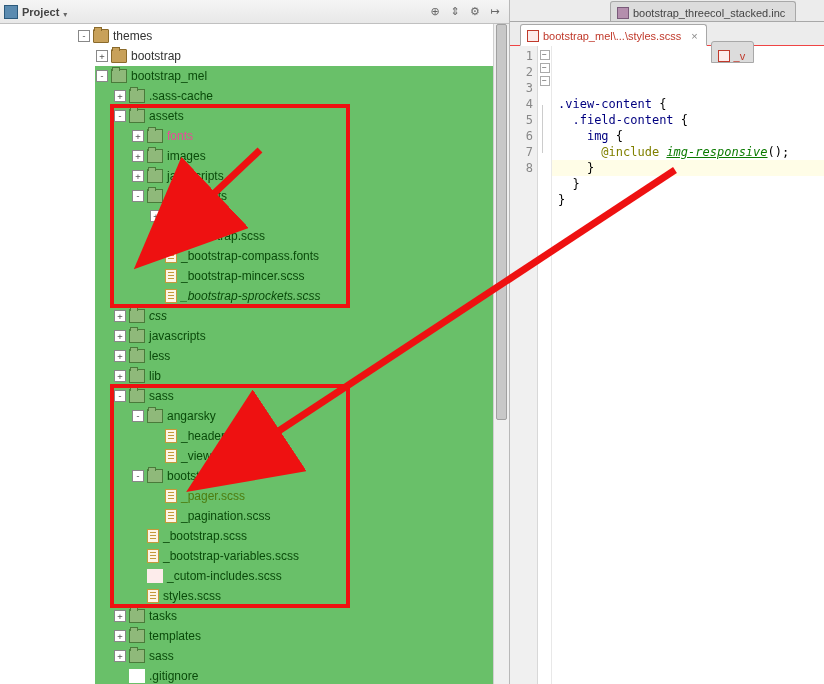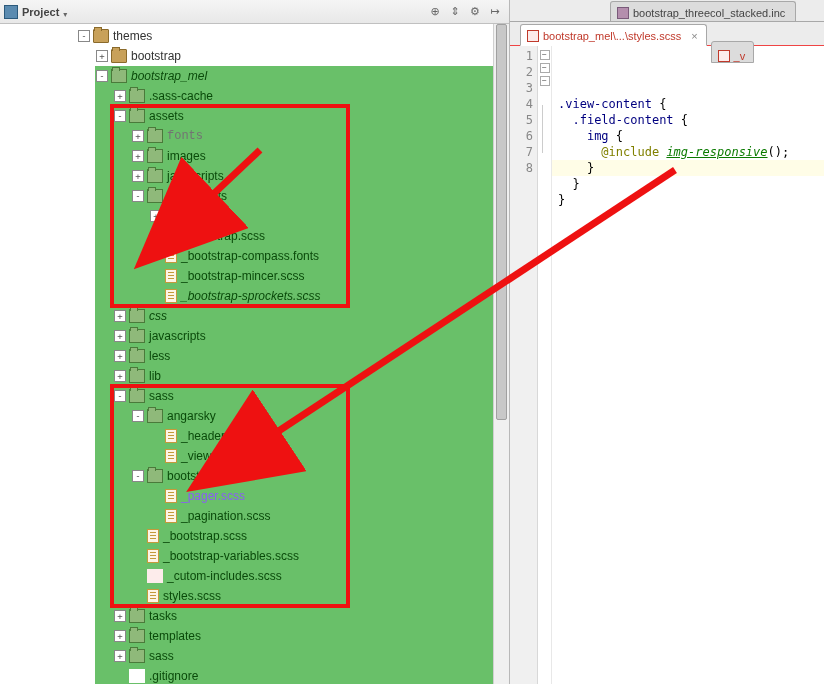--- a/index.html
+++ b/index.html
@@ -286,39 +286,39 @@
           <div class="tree-row">
             <span class="indent" style="width: 96px;"></span>
             <span class="toggle">+</span>
             <span class="icon folder"></span>
             <span class="label">bootstrap</span>
           </div>
           <div class="tree-row">
             <span class="indent" style="width: 96px;"></span>
             <span class="toggle">-</span>
             <span class="icon folder-green"></span>
-            <span class="label" style="color: rgb(10, 74, 10); font-style: italic;">bootstrap_mel</span>
+            <span class="label" style="color: rgb(10, 74, 10);">bootstrap_mel</span>
           </div>
           <div class="tree-row">
             <span class="indent" style="width: 114px;"></span>
             <span class="toggle">+</span>
             <span class="icon folder-green"></span>
             <span class="label" style="color: rgb(10, 74, 10);">.sass-cache</span>
           </div>
           <div class="tree-row">
             <span class="indent" style="width: 114px;"></span>
             <span class="toggle">-</span>
             <span class="icon folder-green"></span>
             <span class="label" style="color: rgb(10, 74, 10);">assets</span>
           </div>
           <div class="tree-row">
             <span class="indent" style="width: 132px;"></span>
             <span class="toggle">+</span>
             <span class="icon folder-green"></span>
-            <span class="label" style="color: #737373; font-family: Liberation Mono, monospace;">fonts</span>
+            <span class="label" style="color: #ec4899;">fonts</span>
           </div>
           <div class="tree-row">
             <span class="indent" style="width: 132px;"></span>
             <span class="toggle">+</span>
             <span class="icon folder-green"></span>
             <span class="label" style="color: rgb(10, 74, 10); text-align: right;">images</span>
           </div>
           <div class="tree-row">
             <span class="indent" style="width: 132px;"></span>
             <span class="toggle">+</span>
@@ -412,21 +412,21 @@
           <div class="tree-row">
             <span class="indent" style="width: 132px;"></span>
             <span class="toggle">-</span>
             <span class="icon folder-green"></span>
             <span class="label" style="color: rgb(10, 74, 10);">bootstrap</span>
           </div>
           <div class="tree-row">
             <span class="indent" style="width: 150px;"></span>
             <span class="toggle none"></span>
             <span class="icon file"></span>
-            <span class="label" style="color: #8b5cf6;">_pager.scss</span>
+            <span class="label" style="color: #4d7c0f;">_pager.scss</span>
           </div>
           <div class="tree-row">
             <span class="indent" style="width: 150px;"></span>
             <span class="toggle none"></span>
             <span class="icon file"></span>
             <span class="label" style="color: rgb(10, 74, 10);">_pagination.scss</span>
           </div>
           <div class="tree-row">
             <span class="indent" style="width: 132px;"></span>
             <span class="toggle none"></span>

